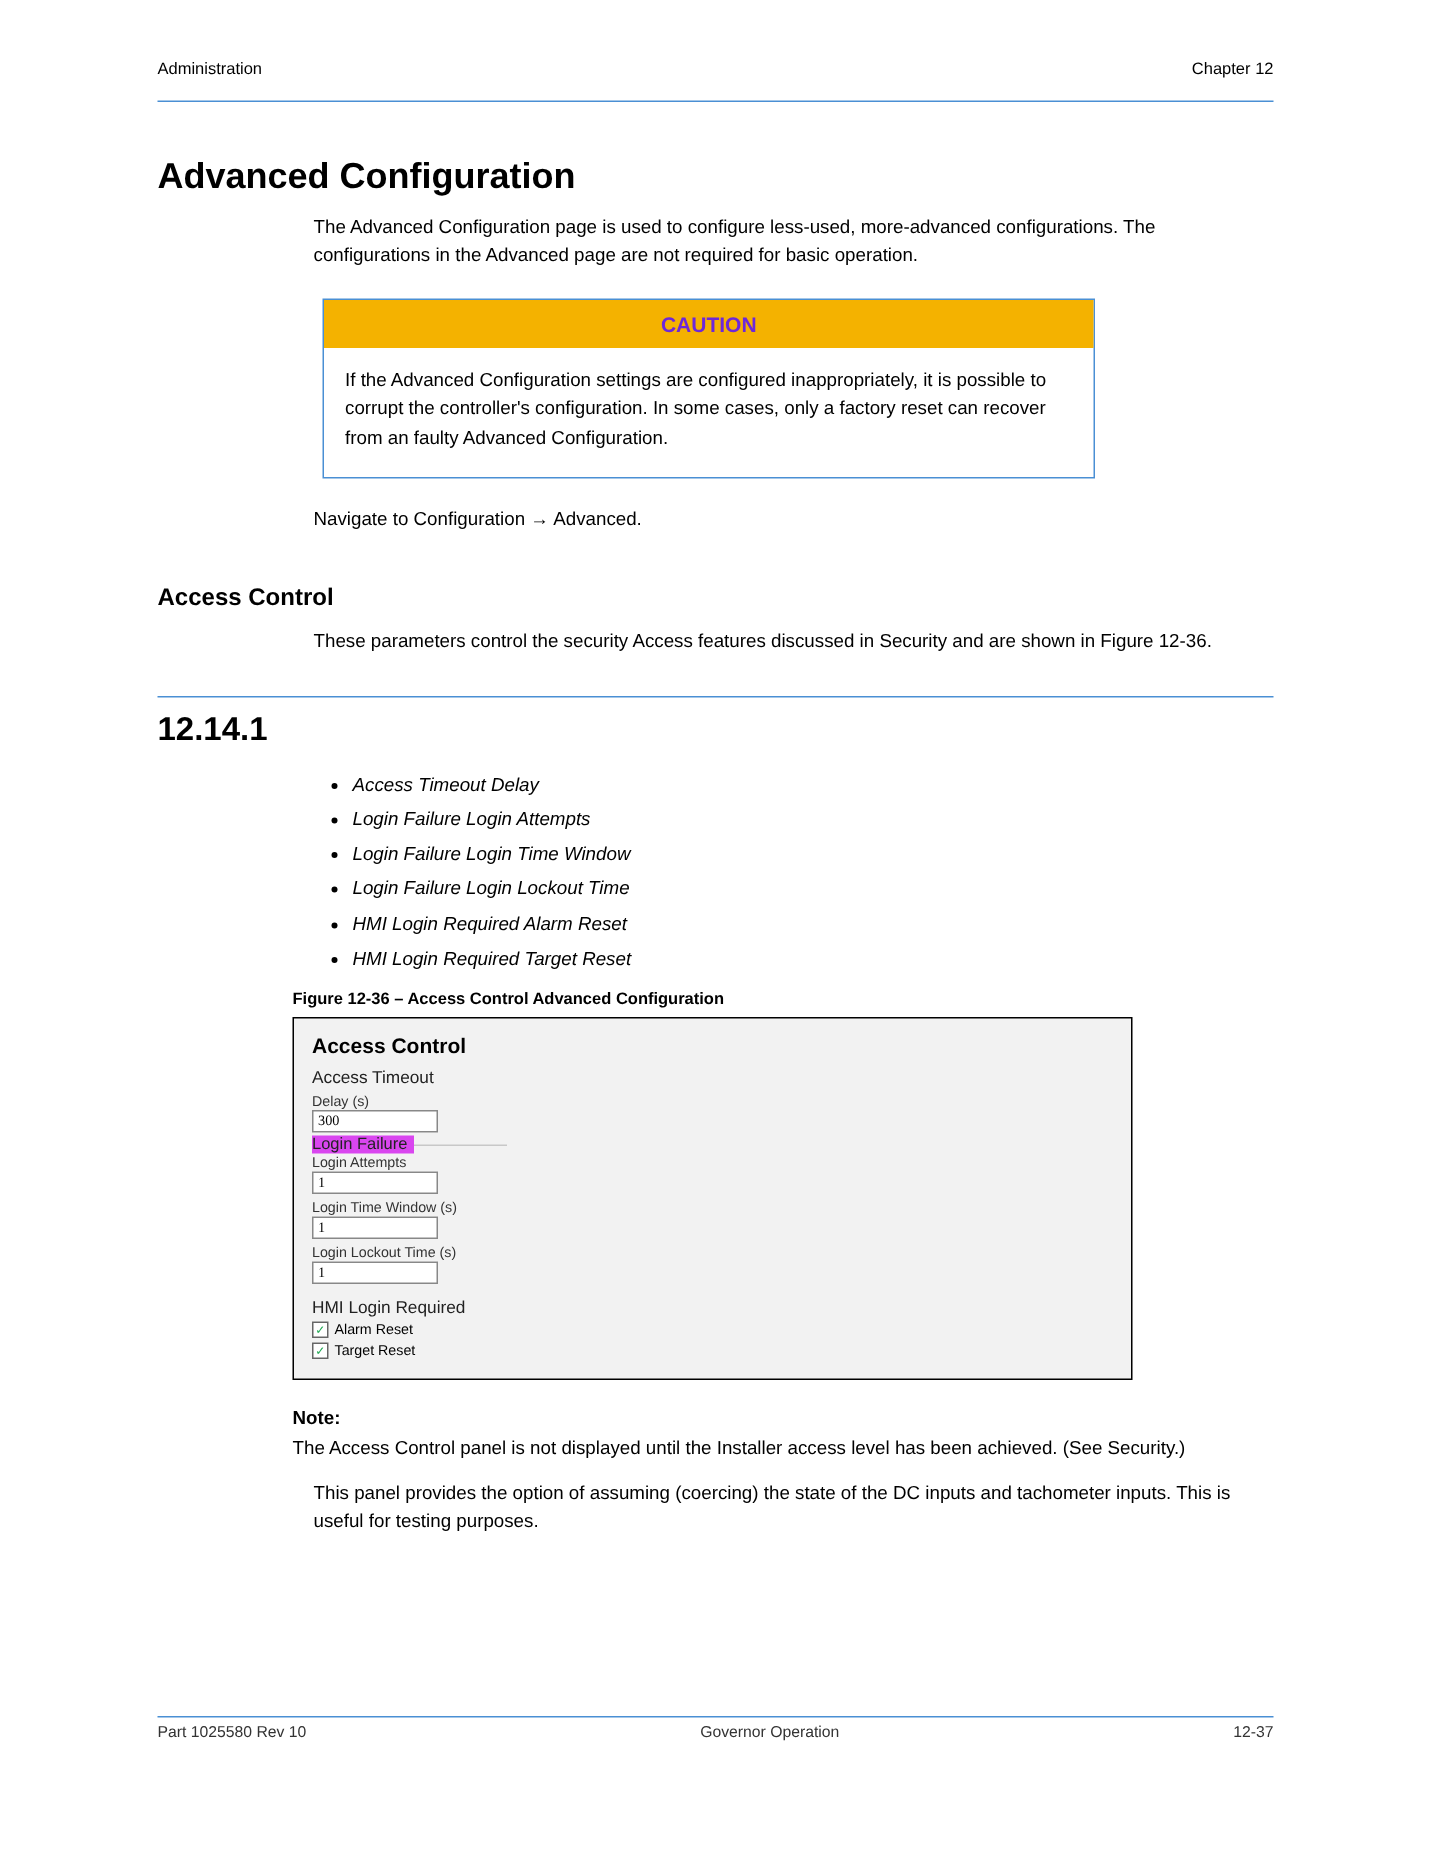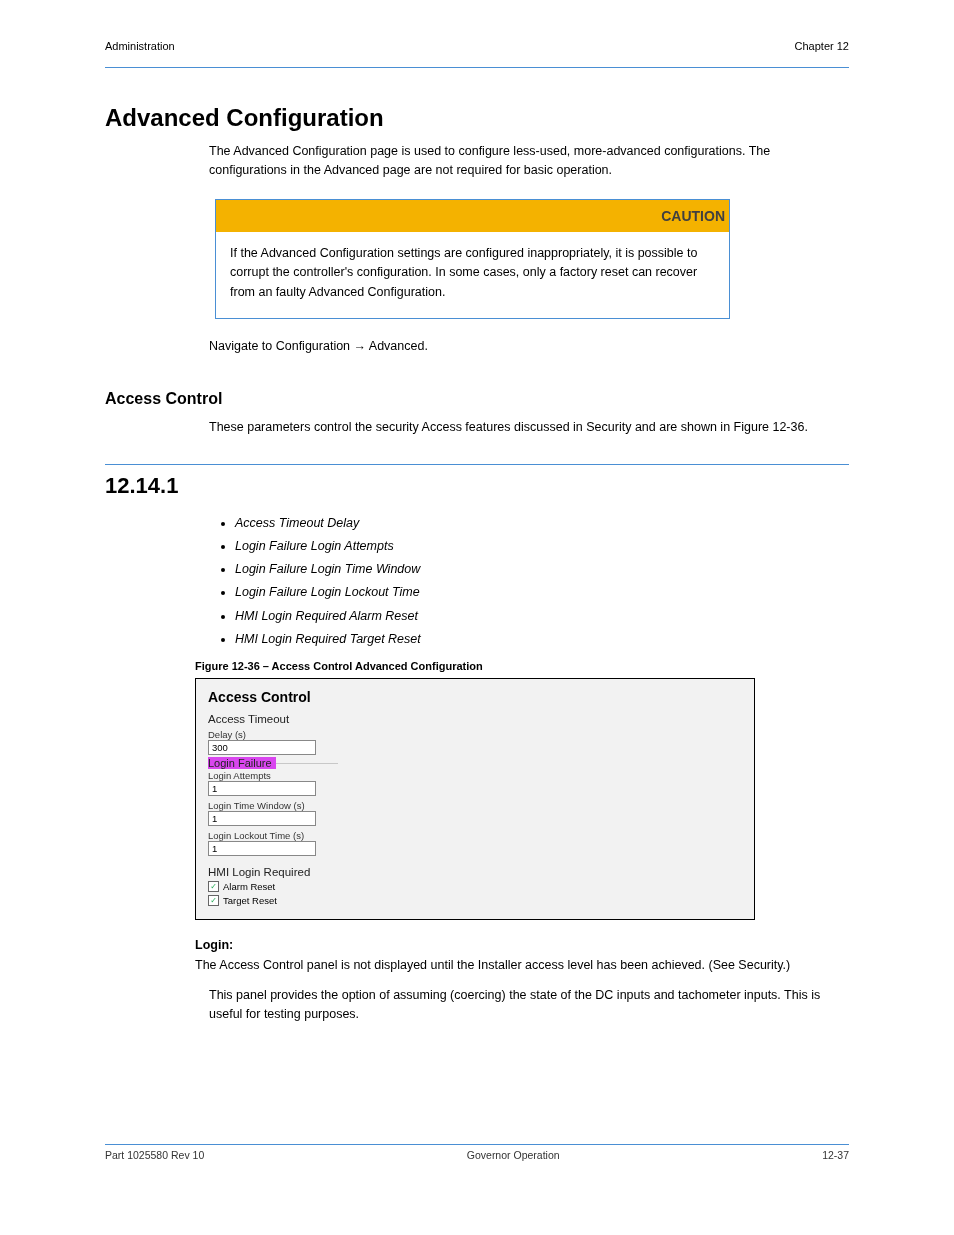--- a/index.html
+++ b/index.html
@@ -4,34 +4,34 @@
 <style>
   * { box-sizing: border-box; margin: 0; padding: 0; }
   html, body { width: 954px; background: #fff; font-family: Arial, Helvetica, sans-serif; color: #000; }
   .page { padding: 60px 105px 40px 105px; }
   .top-rule { border-top: 1px solid #4a8fd4; margin-bottom: 24px; }
   .header-row { display: flex; justify-content: space-between; font-size: 11px; color: #000; margin-top: -20px; margin-bottom: 15px; }
   .h1 { font-size: 24px; font-weight: bold; margin: 36px 0 10px 0; }
   .p { font-size: 12.5px; line-height: 1.55; margin: 10px 0; }
   .p-indent { margin-left: 104px; }
   .caution-box { margin: 18px 0 18px 110px; border: 1px solid #4a8fd4; width: 515px; }
-  .caution-head { background: #f4b200; color: #404040; font-weight: bold; font-size: 14px; text-align: right; padding: 8px 4px; }
+  .caution-head { background: #f4b200; color: #6d28d9; font-weight: bold; font-size: 14px; text-align: center; padding: 8px 4px; }
   .caution-body { font-size: 12.5px; line-height: 1.55; padding: 12px 14px 16px 14px; }
   .h2 { font-size: 16px; font-weight: bold; margin: 28px 0 8px 0; }
   .section-rule { border-top: 1px solid #4a8fd4; margin: 26px 0 8px 0; }
   .sec-num { font-size: 22px; font-weight: bold; margin: 6px 0 14px 0; }
   .bullets { margin: 6px 0 6px 130px; font-size: 12.5px; line-height: 1.7; font-style: italic; }
   .bullets li { list-style: disc; margin-bottom: 2px; }
   .fig-cap { font-size: 11px; font-weight: bold; margin: 10px 0 6px 0; }
   
   .ac-panel { border: 1.5px solid #000; background: #f2f2f2; width: 560px; margin-left: 90px; padding: 10px 12px 10px 12px; font-family: Arial, sans-serif; }
   .ac-title { font-weight: bold; font-size: 14px; margin-bottom: 6px; }
   .ac-sub { font-size: 11.5px; color: #222; margin: 8px 0 2px 0; }
   .ac-lbl { font-size: 9.5px; color: #333; margin-top: 4px; }
-  .ac-input { width: 108px; height: 15px; border: 1px solid #888; background: #fff; font-size: 9.5px; padding: 0 3px; display: block; }
+  .ac-input { width: 84px; height: 15px; border: 1px solid #888; background: #fff; font-size: 9.5px; padding: 0 3px; display: block; font-family: Liberation Serif, serif; }
   .ac-group { border-top: 1px solid #c8c8c8; padding-top: 2px; margin-top: 8px; width: 118px; position: relative; }
   .ac-group-lbl { position: absolute; top: -7px; left: 0; background: #d946ef; padding-right: 4px; font-size: 11px; color: #222; }
   .ac-chk-row { font-size: 9.5px; display: flex; align-items: center; gap: 4px; margin: 3px 0; }
   .ac-chk { width: 11px; height: 11px; border: 1px solid #666; background: #fff; display: inline-flex; align-items: center; justify-content: center; font-size: 8px; color: #2a5; line-height: 1; }
   .note-label { font-weight: bold; font-size: 12.5px; margin: 18px 0 4px 0; }
   .footer-rule { border-top: 1px solid #4a8fd4; margin-top: 120px; }
   .footer-row { display: flex; justify-content: space-between; font-size: 10.5px; color: #333; margin-top: 4px; }
 </style>
 </head>
 <body>
@@ -95,21 +95,21 @@
         <span class="ac-chk">✓</span>
         <span>Alarm Reset</span>
       </div>
       <div class="ac-chk-row">
         <span class="ac-chk">✓</span>
         <span>Target Reset</span>
       </div>
     </div>
   </div>
 
-  <p class="note-label p-indent" style="margin-left:90px;">Login:</p>
+  <p class="note-label p-indent" style="margin-left:90px;">Note:</p>
   <p class="p p-indent" style="margin-left:90px; margin-top:0;">The Access Control panel is not displayed until the Installer access level has been achieved. (See Security.)</p>
 
   <p class="p p-indent">This panel provides the option of assuming (coercing) the state of the DC inputs and tachometer inputs. This is useful for testing purposes.</p>
 
   <div class="footer-rule"></div>
   <div class="footer-row">
     <span>Part 1025580 Rev 10</span>
     <span>Governor Operation</span>
     <span>12-37</span>
   </div>

